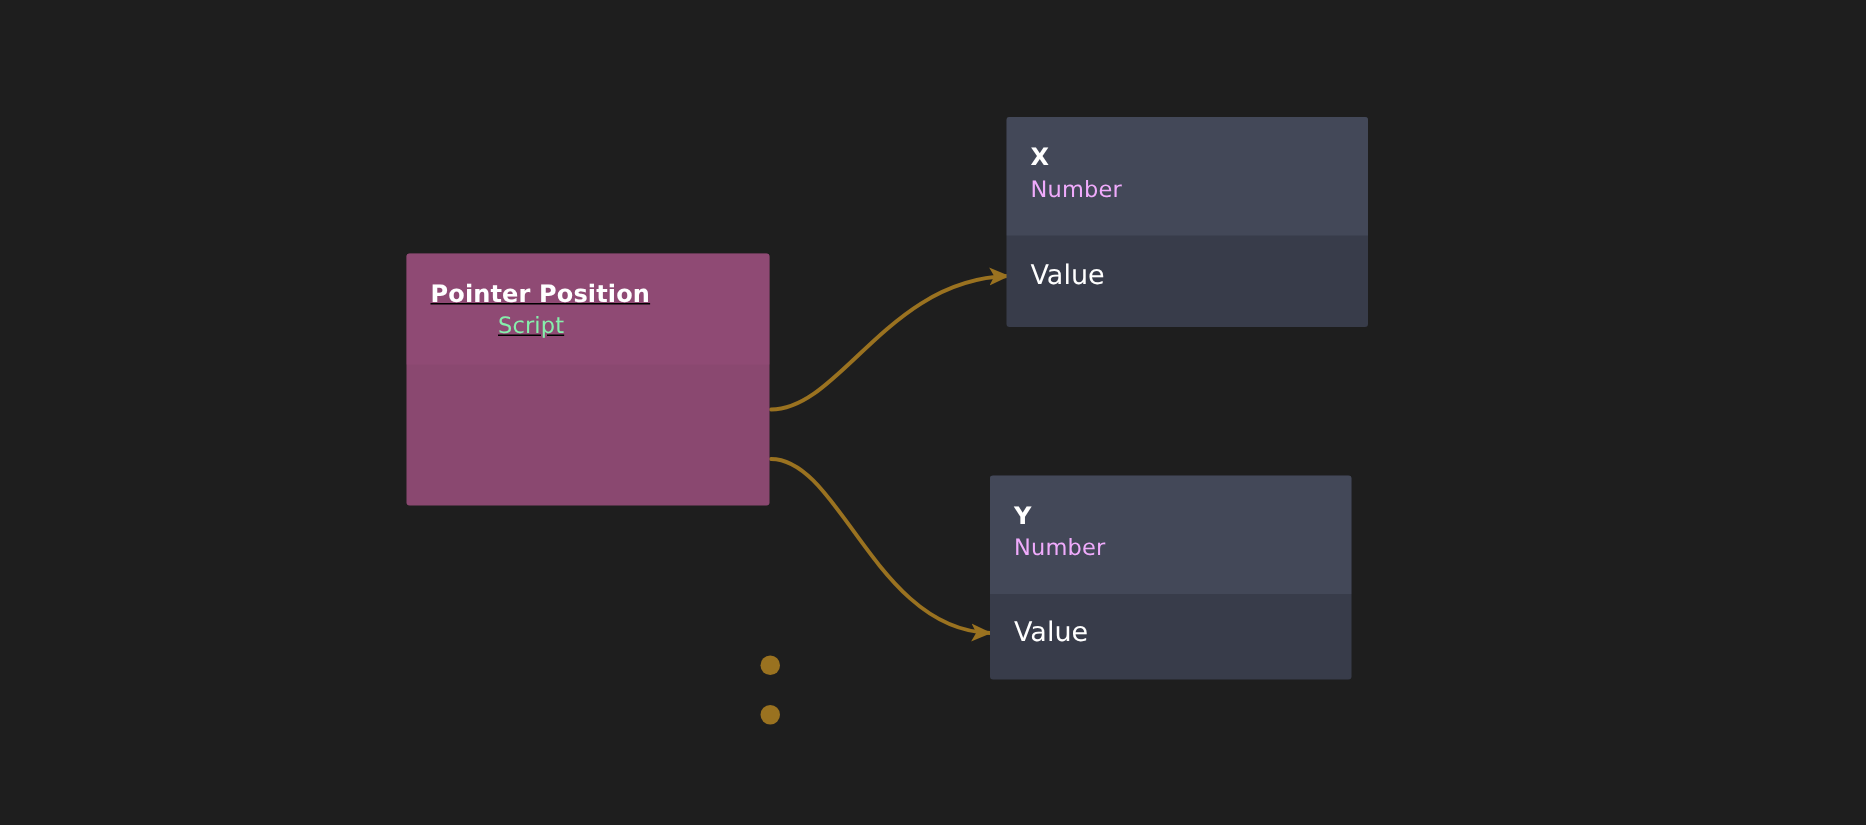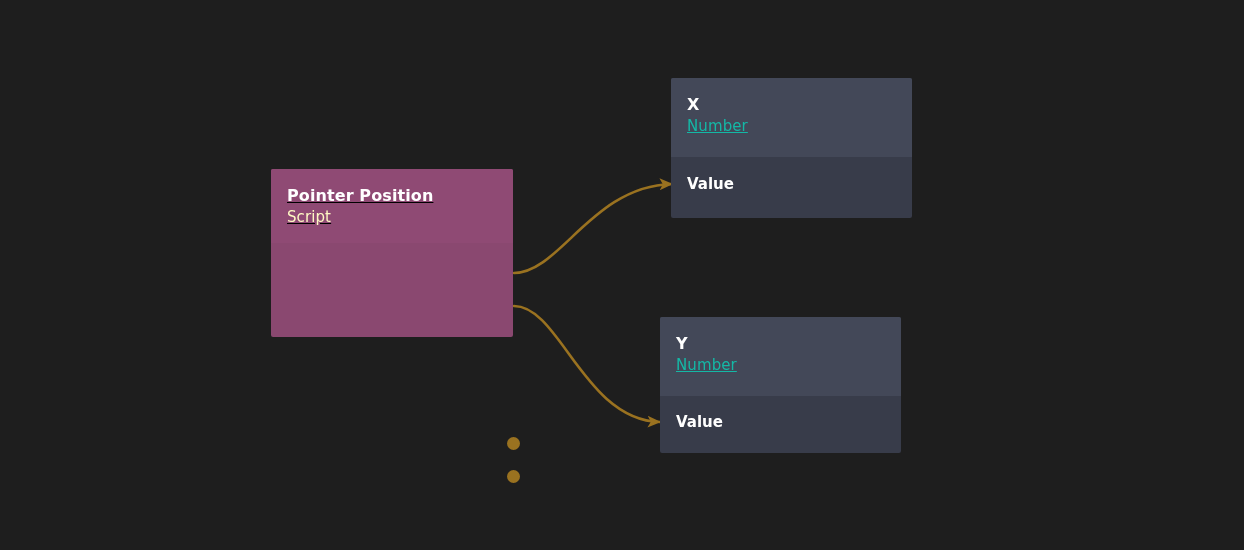--- a/index.html
+++ b/index.html
@@ -62,47 +62,46 @@
     letter-spacing: 0.1px;
   }
 
   
   .node-script .node-body-wrap { background: #8a4870; }
   .node-script .node-header {
     height: 74px;
     background: #8f4a74;
     text-decoration: underline;
   }
-  .node-script .node-subtitle { color: #fef9c3; }
+  .node-script .node-subtitle { color: #86efac; margin-left: 45px; }
   .port-dot {
     position: absolute;
     width: 13px;
     height: 13px;
     border-radius: 50%;
     background: #9a7220;
   }
 
   
   .node-value .node-body-wrap { background: #383c4a; }
   .node-value .node-header {
     height: 79px;
     background: #434858;
   }
-  .node-value .node-subtitle { color: #14b8a6; text-decoration: underline; }
+  .node-value .node-subtitle { color: #f0abfc; }
   .value-row {
     position: absolute;
     left: 0;
     width: 100%;
     box-sizing: border-box;
     padding-left: 16px;
-    font-size: 15px;
+    font-size: 18px;
     color: #ffffff;
     line-height: 22px;
     white-space: nowrap;
-    font-weight: bold;
   }
 </style>
 </head>
 <body>
 
 <div id="canvas">
 
   <svg id="edge-layer" viewBox="0 0 1244 550" width="1244" height="550">
     <defs>
       <marker id="arrow-head" viewBox="0 0 10 10" refX="9.2" refY="5" markerWidth="5.2" markerHeight="5.2" orient="auto-start-reverse">

